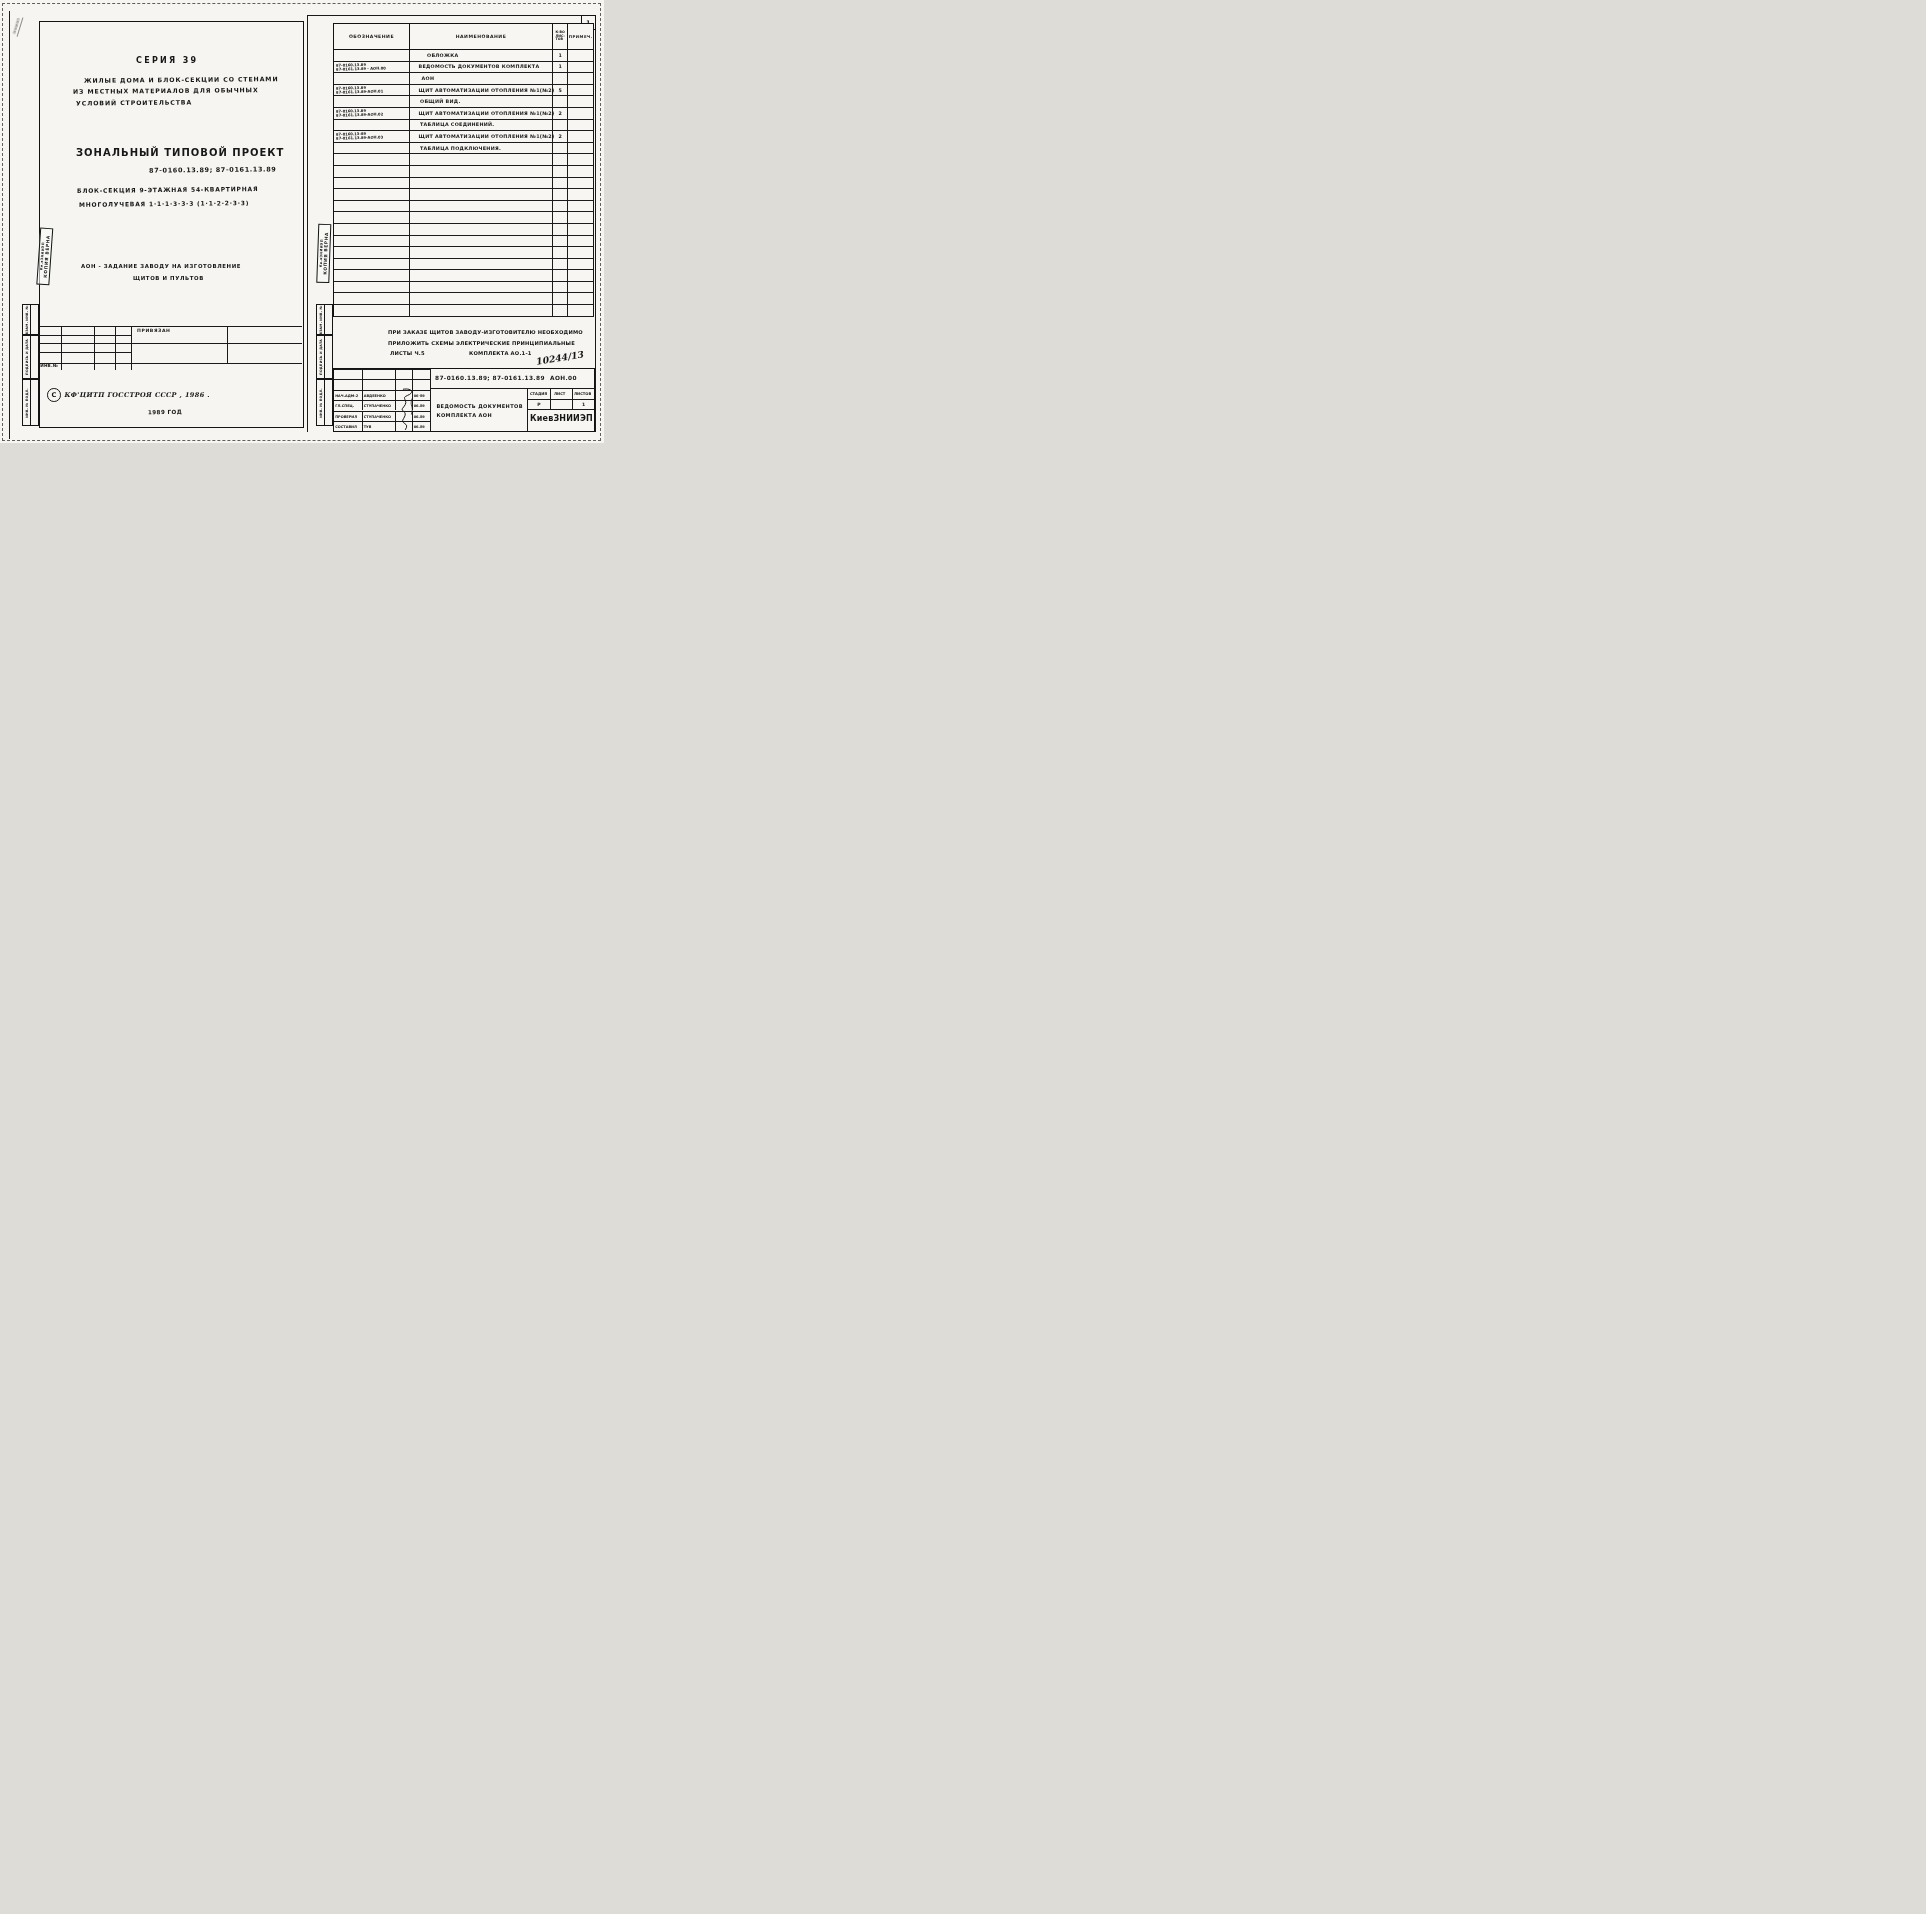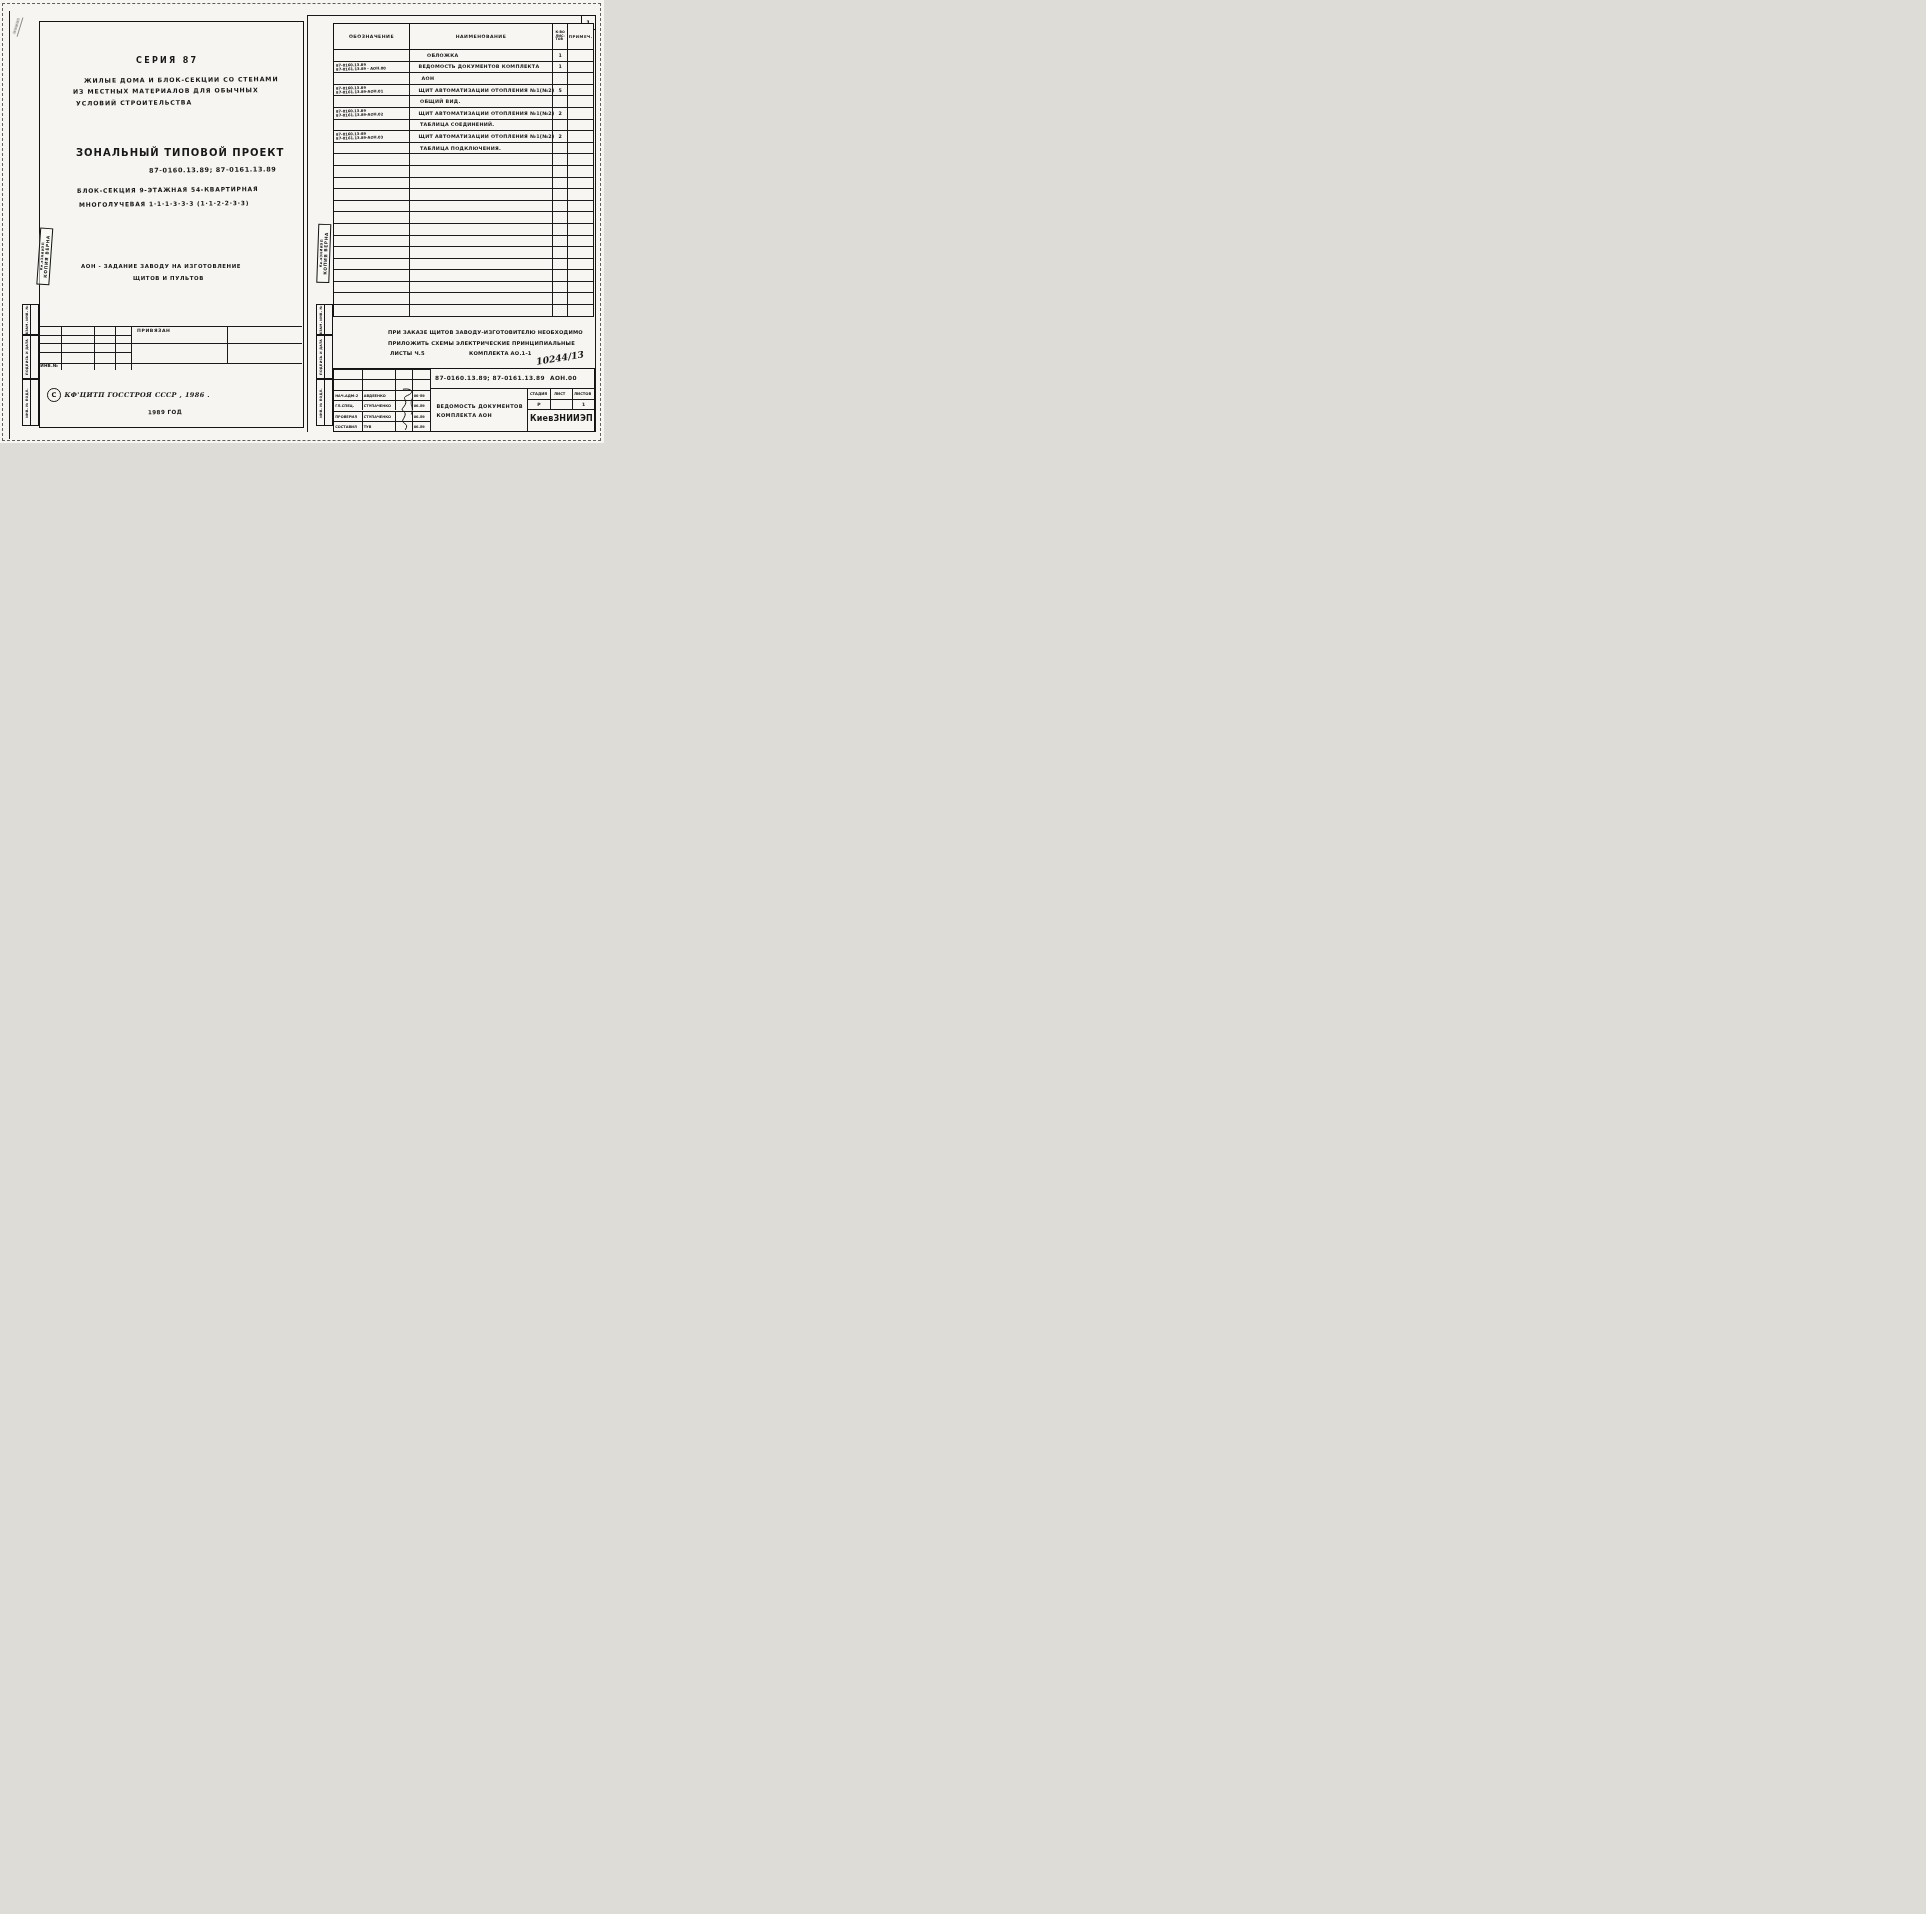--- a/index.html
+++ b/index.html
@@ -49,21 +49,21 @@
 <div id="canvas">
   <div class="dashframe"></div>
 
   <div class="vline" style="left:8.5px;top:10.8px;width:0.8px;height:428px;"></div>
   <div class="frame" style="left:39px;top:21px;width:263px;height:405px;"></div>
 
   <div class="abs" style="left:7px;top:23px;transform:rotate(-73deg);opacity:.5;filter:blur(0.2px);">
     <div class="t" style="font-size:3.5px;border-bottom:0.8px solid #222;padding:0.8px 1.5px;">ЗНИИЭП</div>
   </div>
 
-  <div class="abs t" style="left:136px;top:56px;font-size:8px;letter-spacing:2.3px;">СЕРИЯ 87</div>
+  <div class="abs t" style="left:136px;top:56px;font-size:8px;letter-spacing:2.3px;">СЕРИЯ 39</div>
   <div class="abs" id="lp-title-lines" style="left:0;top:0;">
       <div class="abs t" style="left: 84px; top: 76px; font-size: 6.2px; letter-spacing: 0.9px; transform: rotate(-0.5deg);">ЖИЛЫЕ ДОМА И БЛОК-СЕКЦИИ СО СТЕНАМИ</div>
       <div class="abs t" style="left: 73px; top: 87px; font-size: 6.2px; letter-spacing: 0.9px; transform: rotate(-0.5deg);">ИЗ МЕСТНЫХ МАТЕРИАЛОВ ДЛЯ ОБЫЧНЫХ</div>
       <div class="abs t" style="left: 76px; top: 99px; font-size: 6.2px; letter-spacing: 0.9px; transform: rotate(-0.5deg);">УСЛОВИЙ СТРОИТЕЛЬСТВА</div>
     </div>
 
   <div class="abs t" style="left:76px;top:147px;font-size:10px;letter-spacing:1px;">ЗОНАЛЬНЫЙ ТИПОВОЙ ПРОЕКТ</div>
   <div class="abs t" style="left:149px;top:166px;font-size:6.5px;letter-spacing:0.6px;transform:rotate(-.6deg);">87-0160.13.89; 87-0161.13.89</div>
   <div class="abs" id="lp-block-lines">
       <div class="abs t" style="left: 77px; top: 186px; font-size: 6px; letter-spacing: 0.8px; transform: rotate(-0.6deg);">БЛОК-СЕКЦИЯ 9-ЭТАЖНАЯ 54-КВАРТИРНАЯ</div>

